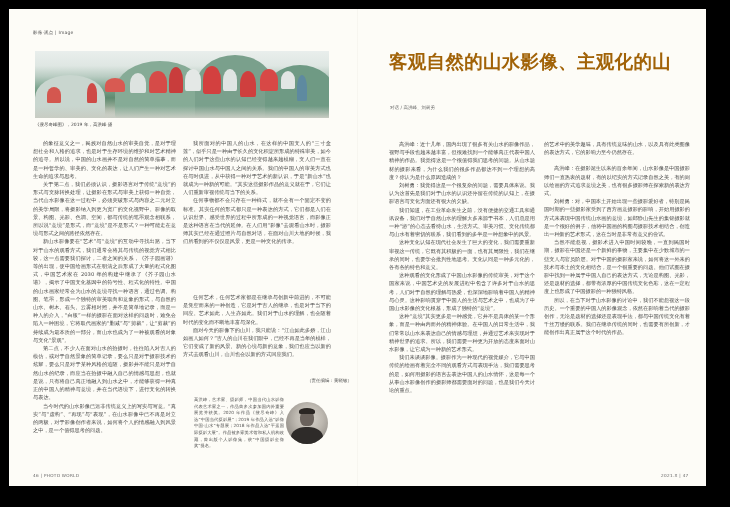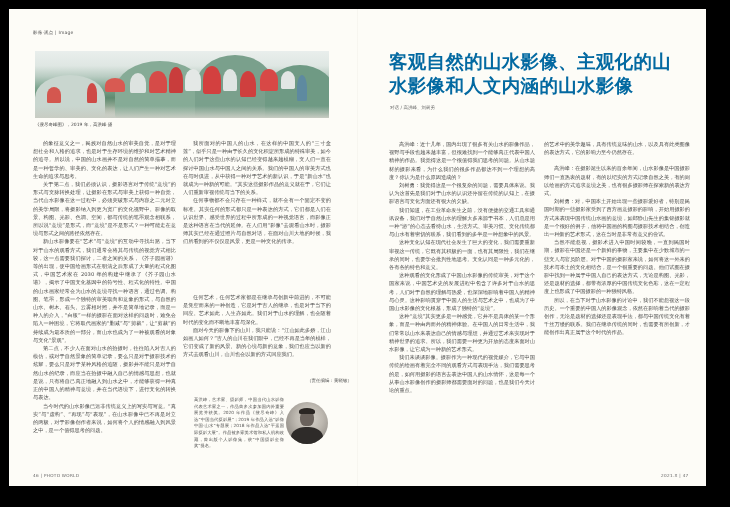--- a/index.html
+++ b/index.html
@@ -6,21 +6,21 @@
   body{width:730px;height:507px;background:#000;position:relative;overflow:hidden;font-family:"DejaVu Sans",sans-serif;}
   .page{position:absolute;left:9px;top:9px;width:697px;height:477px;background:#fdfcf7;}
   .gutter{position:absolute;left:348px;top:0;width:1px;height:477px;background:linear-gradient(to right,#f1efe8,#fdfcf7);}
   .hdr{position:absolute;left:24px;top:21px;font-size:4.5px;color:#555;letter-spacing:.2px;white-space:nowrap;}
   .pano{position:absolute;left:26px;top:42px;width:294px;height:67px;overflow:hidden;
         background:linear-gradient(180deg,#e9eeec 0%,#dfe7e3 22%,#b9ccc2 38%,#7ea590 55%,#5f8a6f 70%,#a9b6a6 88%,#d5d8d0 100%);}
   .pano .m{position:absolute;border-radius:50% 50% 10% 10%;}
   .caption{position:absolute;left:26px;top:113px;font-size:4.5px;color:#444;white-space:nowrap;}
   .col{position:absolute;font-size:5.2px;line-height:8.2px;color:#4a4a4a;text-align:justify;overflow:hidden;}
   .col p{margin:0;text-indent:10px;}
-  .title{position:absolute;left:380px;top:41px;width:290px;font-family:"DejaVu Sans",sans-serif;font-weight:bold;font-size:18.5px;line-height:24px;color:#0369a1;letter-spacing:.3px;}
+  .title{position:absolute;left:380px;top:41px;width:290px;font-family:"DejaVu Sans",sans-serif;font-weight:bold;font-size:18.5px;line-height:24px;color:#a16207;letter-spacing:.3px;}
   .byline{position:absolute;left:381px;top:96px;font-size:4.5px;color:#666;white-space:nowrap;}
   .bio{position:absolute;left:185px;top:388px;width:90px;font-size:4.3px;line-height:6.6px;color:#555;text-align:justify;}
   .avatar{position:absolute;left:277px;top:393px;width:42px;height:42px;border-radius:50%;overflow:hidden;
           background:radial-gradient(circle at 55% 40%,#d8d4cc 0%,#bdb8b0 40%,#9a958e 70%,#7c7872 100%);}
   .avatar .head{position:absolute;left:14px;top:8px;width:14px;height:16px;border-radius:45% 45% 40% 40%;background:#6a625c;}
   .avatar .hair{position:absolute;left:13px;top:6px;width:16px;height:6px;border-radius:50% 50% 20% 20%;background:#2b2724;}
   .avatar .body{position:absolute;left:5px;top:25px;width:32px;height:22px;border-radius:45% 45% 0 0;background:#2e2b29;}
   .editor{position:absolute;left:298px;top:369px;font-size:4.5px;color:#555;white-space:nowrap;}
   .folio{position:absolute;font-size:4.2px;color:#666;white-space:nowrap;letter-spacing:.3px;}
 </style>
@@ -76,21 +76,20 @@
   <div class="avatar" title="作者头像">
     <div class="body"></div>
     <div class="head"></div>
     <div class="hair"></div>
   </div>
 
   <div class="folio" style="left:24px;top:464px;">46 | PHOTO WORLD</div>
 
   <div class="title">
     <div>客观自然的山水影像、主观化的山</div>
-    <div>水影像和人文内涵的山水影像</div>
   </div>
   <div class="byline">对话 / 高洪峰、刘树勇</div>
 
   <div class="col" style="left:380px;top:131px;width:146px;height:322px;">
     <p>高洪峰：近十几年，国内出现了很多有关山水的影像作品，视野与手段也越来越丰富，但很难找到一个能够真正代表中国人精神的作品。我觉得这是一个很值得我们思考的问题。从山水题材的摄影来看，为什么我们的很多作品都达不到一个理想的高度？你认为是什么原因造成的？</p>
     <p>刘树勇：我觉得这是一个很复杂的问题，需要具体来说。我认为这首先是我们对于山水的认识还停留在传统的认知上，在摄影语言与文化方面还有很大的欠缺。</p>
     <p>我们知道，在工业革命发生之前，没有便捷的交通工具和通讯设备，我们对于自然山水的理解大多来源于书本，人们总是用一种“游”的心态去看待山水，生活方式、审美习惯、文化传统都与山水有着密切的联系，我们看到的多半是一种想象中的风景。</p>
     <p>这种文化认知在现代社会发生了巨大的变化，我们需要重新审视这一传统，它既有其积极的一面，也有其局限性，我们在继承的同时，也要学会批判性地思考。文化认同是一种多元化的，各有各的特色和意义。</p>
     <p>这种观看的文化形成了中国山水影像的传统审美，对于这个国家来说，中国艺术史的发展进程中包含了许多对于山水的思考，人们对于自然的理解与热爱，也深深地影响着中国人的精神与心灵。这种影响贯穿于中国人的生活与艺术之中，也成为了中国山水影像的文化根基，形成了独特的“意境”。</p>
     <p>这种“意境”其实更多是一种感觉，它并不是具体的某一个形象，而是一种由内而外的精神体验。在中国人的日常生活中，我们常常以山水来表达自己的情感与理想，并通过艺术来实现对于精神世界的追求。所以，我们需要一种更为开放的态度来面对山水影像，让它成为一种新的艺术形式。</p>

